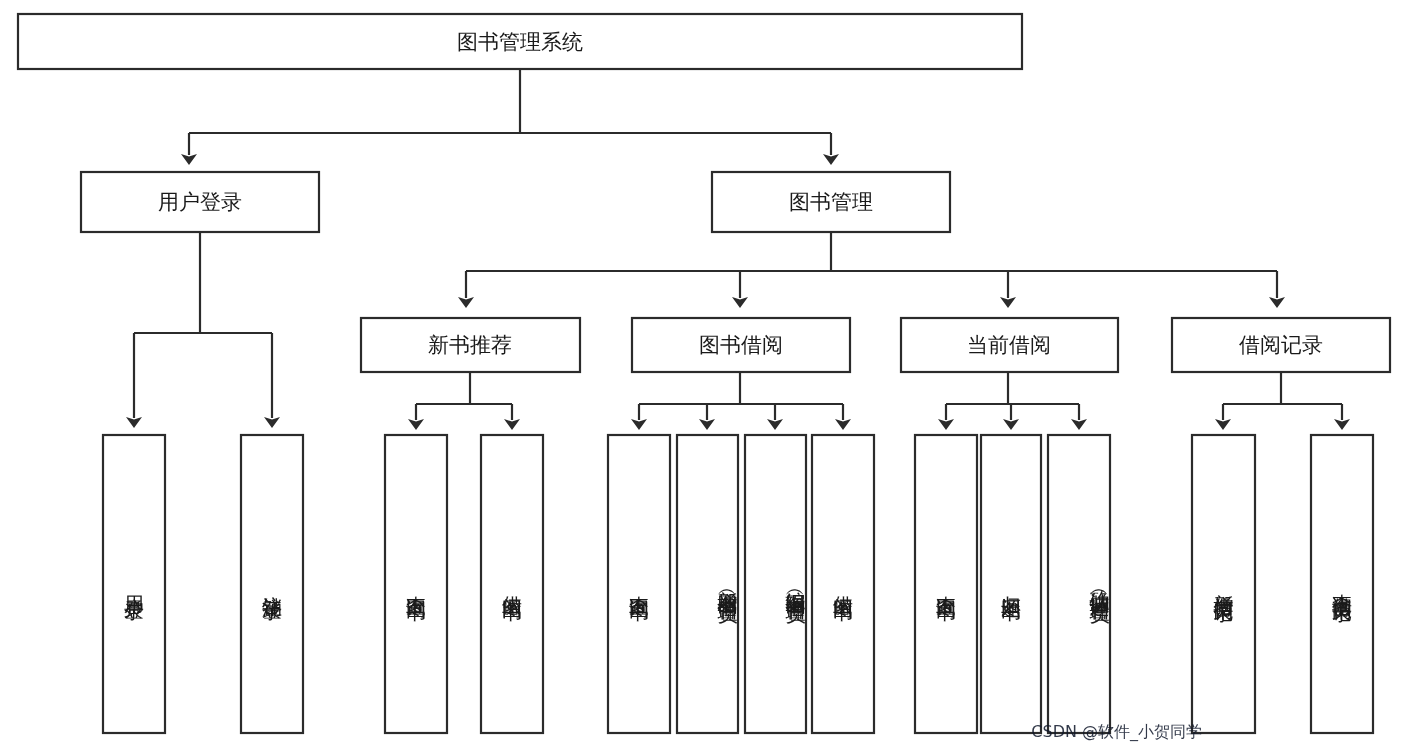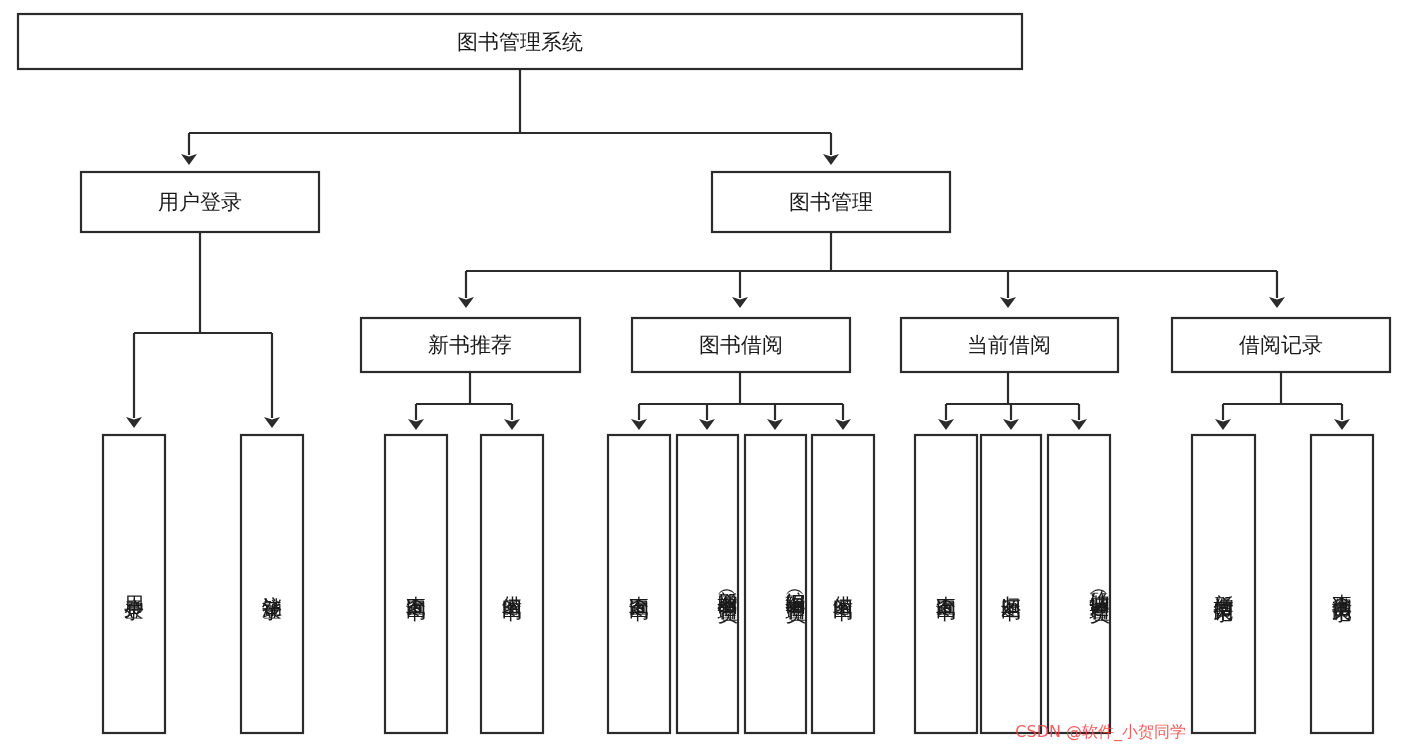--- a/index.html
+++ b/index.html
@@ -60,25 +60,25 @@
     font-family: "DejaVu Sans", "Liberation Sans", sans-serif;
     font-size: 20px;
     line-height: 1.05;
     color: #1a1a1a;
     letter-spacing: 2px;
     pointer-events: none;
     white-space: nowrap;
   }
   .watermark {
     position: absolute;
-    right: 24px;
+    right: 8px;
     bottom: 4px;
     font-family: "DejaVu Sans", "Liberation Sans", sans-serif;
     font-size: 16px;
-    color: #ef4444;
+    color: #0f172a;
     opacity: 0.85;
     white-space: nowrap;
   }
 </style>
 </head>
 <body>
 
 <div id="diagram-root">
 
   <svg class="flow" viewBox="0 0 1405 747" xmlns="http://www.w3.org/2000/svg">

